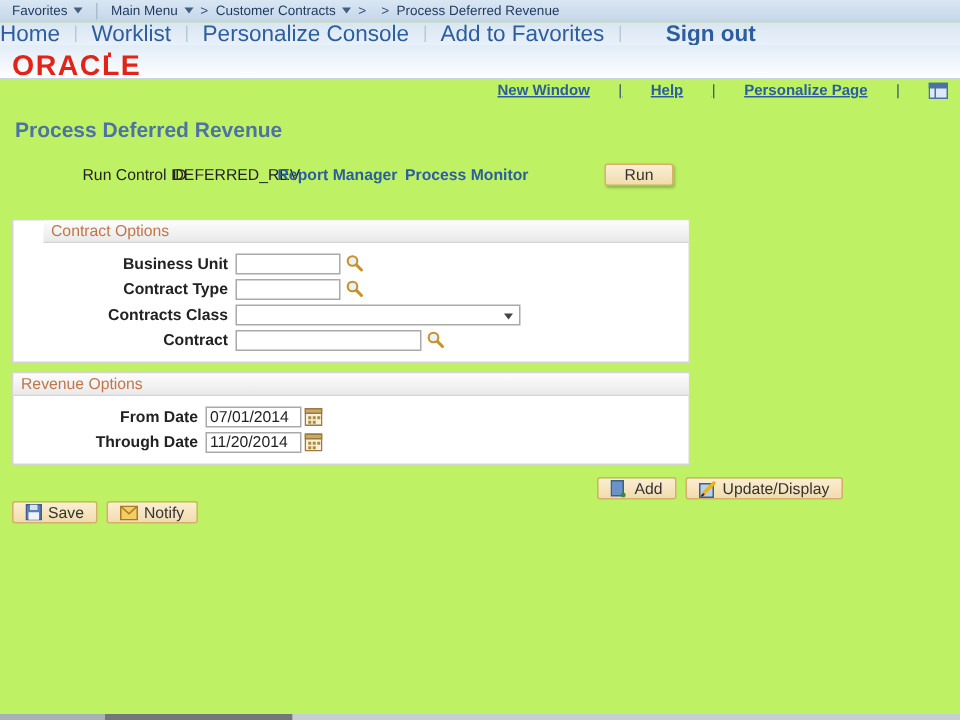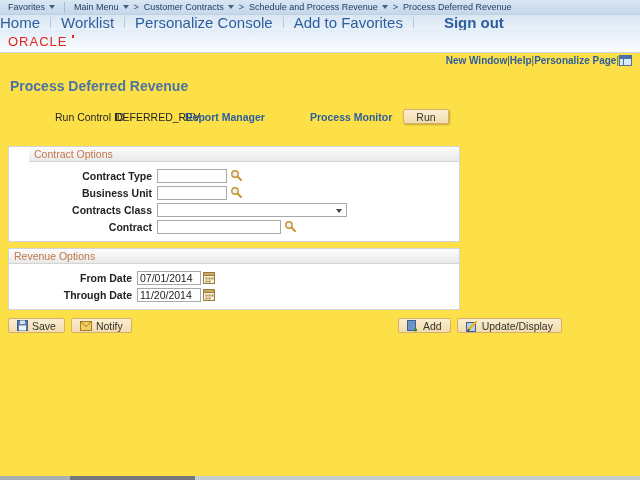--- a/index.html
+++ b/index.html
@@ -1,18 +1,18 @@
 <!DOCTYPE html>
 <html><head>
 <meta charset="utf-8">
 <style>
   * { margin:0; padding:0; box-sizing:border-box; }
   html,body { width:640px; height:480px; overflow:hidden; }
   body { font-family:"Liberation Sans", sans-serif; background:#fff; color:#222; }
-  #screen { position:relative; width:640px; height:478px; background:#fde047; }
+  #screen { position:relative; width:640px; height:478px; background:#bef264; }
 
   
   .topbar {
     position:absolute; top:0; left:0; width:640px; height:15px;
     background:linear-gradient(#D9E6F3,#C6D7EA);
     border-bottom:1px solid #BFD0E2;
     display:flex; align-items:center; padding-left:8px;
     font-size:9px; color:#1C3A5E; white-space:nowrap;
   }
   .topbar .nav-item { display:inline-flex; align-items:center; cursor:default; }
@@ -36,45 +36,45 @@
   .signout { color:#1C3A5E; font-weight:bold;margin-left:20px; }
 
   
   .logoband {
     position:absolute; top:30px; left:0; width:640px; height:23px;
     background:linear-gradient(#E2EDF7,#FDFEFF);
     border-bottom:1px solid #C9D6E2;
   }
   .brand {
     position:absolute; left:8px; top:4px; color:#E2231A;
-    font-size:13px; font-weight:400; letter-spacing:1px;
+    font-size:19px; font-weight:700; letter-spacing:1px;
   }
   .brand-tm { position:absolute; left:72px; top:5px; width:2px; height:3px; background:#E2231A; }
 
   
   .utilrow {
-    position:absolute; top:55px; right:8px; display:flex; align-items:flex-start; gap:0;
-    font-size:10px; font-weight:600; color:#2C5E9E; white-space:nowrap;
+    position:absolute; top:55px; right:8px; display:flex; align-items:flex-start; gap:19px;
+    font-size:10px; font-weight:600; color:#2C5E9E; white-space:nowrap;text-decoration:underline;
   }
   .utilrow a { color:#2C5E9E; text-decoration:none; cursor:pointer; }
   .util-pipe { color:#33506E; font-weight:400; }
 
   
   .page-title {
     position:absolute; left:10px; top:78px;
     font-size:14px; font-weight:600; color:#4C73A4;
   }
 
   
   .runrow { position:absolute; top:109px; left:0; width:640px; height:16px; font-size:10.5px; }
   .rc-label { position:absolute; left:55px; top:2px; font-weight:normal; color:#222; }
   .rc-value { position:absolute; left:115px; top:2px; color:#222; }
   .rc-link { position:absolute; top:2px; color:#2C5E9E; font-weight:600; text-decoration:none; cursor:pointer; }
   .rc-link.rm { left:185px; }
-  .rc-link.pm { left:270px;margin-left:40px; }
+  .rc-link.pm { left:270px; }
 
   .ps-btn {
     display:inline-flex; align-items:center; justify-content:center; gap:4px;
     background:linear-gradient(#FAEED2,#F2DCAE);
     border:1px solid #D9AE6A; border-radius:2px;
     font-family:"Liberation Sans", sans-serif; font-size:10.5px; color:#333;
     height:15px; padding:0 8px; cursor:pointer;
   }
   .run-btn { position:absolute; left:403px; top:0; width:46px; box-shadow:1px 1px 2px rgba(0,0,0,.25); }
 
@@ -103,21 +103,21 @@
   }
   .sel-arrow {
     position:absolute; right:4px; top:5px; width:0; height:0;
     border-left:3.5px solid transparent; border-right:3.5px solid transparent;
     border-top:4px solid #444;
   }
   #box-contract { top:146px;padding-left:20px; }
   #box-revenue  { top:248px; }
 
   
-  .toolbar-left { position:absolute; left:8px; top:318px; display:flex; gap:6px;align-items:center; }
+  .toolbar-left { position:absolute; left:8px; top:334px; display:flex; gap:6px;align-items:center; }
   .toolbar-right { position:absolute; left:398px; top:318px; display:flex; gap:6px; }
   .ps-btn svg { flex:0 0 auto; }
 
   
   .bottom-edge { position:absolute; left:0; top:476px; width:640px; height:4px; background:#A7B0B2; }
   .bottom-edge .seg1 { position:absolute; left:70px; top:0; width:125px; height:4px; background:#75767A; }
   .bottom-edge .seg2 { position:absolute; left:195px; top:0; width:445px; height:4px; background:#C5CFD2; }
 </style>
 </head>
 <body>
@@ -133,24 +133,20 @@
     <span class="nav-item">
       <span>Main Menu</span>
       <span class="caret"></span>
     </span>
     <span class="crumb-sep">&gt;</span>
     <span class="nav-item">
       <span>Customer Contracts</span>
       <span class="caret"></span>
     </span>
     <span class="crumb-sep">&gt;</span>
-    <span class="nav-item">
-      <span>Schedule and Process Revenue</span>
-      <span class="caret"></span>
-    </span>
     <span class="crumb-sep">&gt;</span>
     <span class="nav-item">
       <span>Process Deferred Revenue</span>
     </span>
   </div>
 
   <div class="linksbar">
     <a>Home</a>
     <span class="vdiv"></span>
     <a>Worklist</a>
@@ -190,31 +186,31 @@
     <span class="rc-value">DEFERRED_REV</span>
     <a class="rc-link rm">Report Manager</a>
     <a class="rc-link pm">Process Monitor</a>
     <button class="ps-btn run-btn">Run</button>
   </div>
 
   <div class="group-box" id="box-contract">
     <div class="gb-header">Contract Options</div>
     <div class="gb-body">
       <div class="frow">
-        <span class="flabel">Contract Type</span>
+        <span class="flabel">Business Unit</span>
         <input class="txt small" value="" style="">
         <span class="lookup">
           <svg width="13" height="13" viewBox="0 0 13 13">
             <circle cx="5" cy="5" r="3.2" fill="#E8F1FA" stroke="#C8922B" stroke-width="1.4"></circle>
             <line x1="7.6" y1="7.6" x2="11" y2="11" stroke="#C8922B" stroke-width="2" stroke-linecap="round"></line>
           </svg>
         </span>
       </div>
       <div class="frow">
-        <span class="flabel">Business Unit</span>
+        <span class="flabel">Contract Type</span>
         <input class="txt small" value="" style="">
         <span class="lookup">
           <svg width="13" height="13" viewBox="0 0 13 13">
             <circle cx="5" cy="5" r="3.2" fill="#E8F1FA" stroke="#C8922B" stroke-width="1.4"></circle>
             <line x1="7.6" y1="7.6" x2="11" y2="11" stroke="#C8922B" stroke-width="2" stroke-linecap="round"></line>
           </svg>
         </span>
       </div>
       <div class="frow">
         <span class="flabel">Contracts Class</span>

